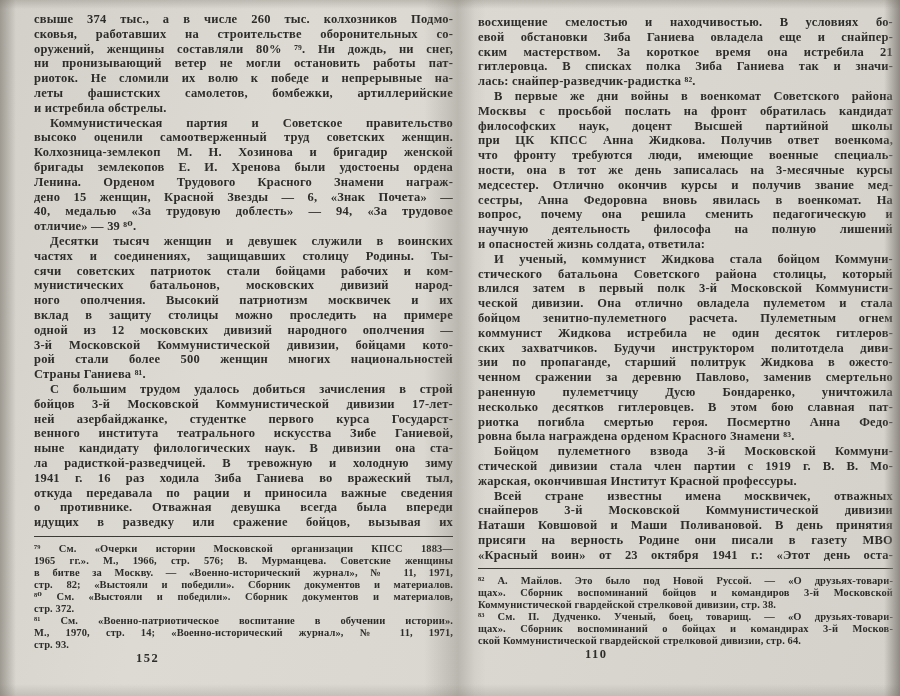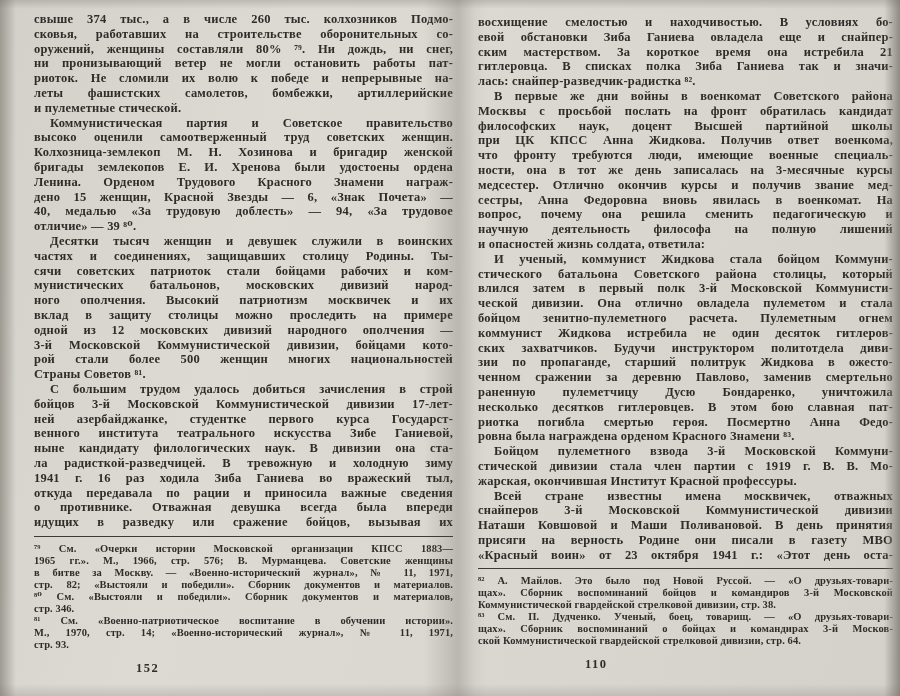--- a/index.html
+++ b/index.html
@@ -33,39 +33,39 @@
 
   .line { text-align:justify; text-align-last:justify; height:14.8px; overflow:hidden; }
   .line.last { text-align-last:left; }
   .para.indent .line:first-child { text-indent:16px; }
 
   .footnote-rule { border:none; border-top:1.5px solid #3c3a35; margin:6px 0 6px 0; width:100%; height:0; }
   .footnotes { font-size:10.5px; line-height:12px; letter-spacing:.1px; }
   .fline { text-align:justify; text-align-last:justify; height:12px; overflow:hidden; }
   .fline.last { text-align-last:left; }
 
-  .page-number { margin-top:10px; font-size:12.5px; letter-spacing:1.5px; }
+  .page-number { font-size:12.5px; letter-spacing:1.5px; }
   .left-content  .page-number { padding-left:102px; }
   .right-content .page-number { padding-left:107px; }
 </style>
 </head>
 <body>
 
 <div class="spread">
 
   <div class="page-content left-content">
     <div class="text-block">
         <div class="para">
           <div class="line">свыше 374 тыс., а в числе 260 тыс. колхозников Подмо-</div>
           <div class="line">сковья, работавших на строительстве оборонительных со-</div>
           <div class="line">оружений, женщины составляли 80% ⁷⁹. Ни дождь, ни снег,</div>
           <div class="line">ни пронизывающий ветер не могли остановить работы пат-</div>
           <div class="line">риоток. Не сломили их волю к победе и непрерывные на-</div>
           <div class="line">леты фашистских самолетов, бомбежки, артиллерийские</div>
-          <div class="line last">и пулеметные стической.</div>
+          <div class="line last">и истребила обстрелы.</div>
         </div>
         <div class="para indent">
           <div class="line">Коммунистическая партия и Советское правительство</div>
           <div class="line">высоко оценили самоотверженный труд советских женщин.</div>
           <div class="line">Колхозница-землекоп М. Н. Хозинова и бригадир женской</div>
           <div class="line">бригады землекопов Е. И. Хренова были удостоены ордена</div>
           <div class="line">Ленина. Орденом Трудового Красного Знамени награж-</div>
           <div class="line">дено 15 женщин, Красной Звезды — 6, «Знак Почета» —</div>
           <div class="line">40, медалью «За трудовую доблесть» — 94, «За трудовое</div>
           <div class="line last">отличие» — 39 ⁸⁰.</div>
@@ -73,21 +73,21 @@
         <div class="para indent">
           <div class="line">Десятки тысяч женщин и девушек служили в воинских</div>
           <div class="line">частях и соединениях, защищавших столицу Родины. Ты-</div>
           <div class="line">сячи советских патриоток стали бойцами рабочих и ком-</div>
           <div class="line">мунистических батальонов, московских дивизий народ-</div>
           <div class="line">ного ополчения. Высокий патриотизм москвичек и их</div>
           <div class="line">вклад в защиту столицы можно проследить на примере</div>
           <div class="line">одной из 12 московских дивизий народного ополчения —</div>
           <div class="line">3-й Московской Коммунистической дивизии, бойцами кото-</div>
           <div class="line">рой стали более 500 женщин многих национальностей</div>
-          <div class="line last">Страны Советов ⁸¹.</div>
+          <div class="line last">Страны Ганиева ⁸¹.</div>
         </div>
         <div class="para indent">
           <div class="line">С большим трудом удалось добиться зачисления в строй</div>
           <div class="line">бойцов 3-й Московской Коммунистической дивизии 17-лет-</div>
           <div class="line">ней азербайджанке, студентке первого курса Государст-</div>
           <div class="line">венного института театрального искусства Зибе Ганиевой,</div>
           <div class="line">ныне кандидату филологических наук. В дивизии она ста-</div>
           <div class="line">ла радисткой-разведчицей. В тревожную и холодную зиму</div>
           <div class="line">1941 г. 16 раз ходила Зиба Ганиева во вражеский тыл,</div>
           <div class="line">откуда передавала по рации и приносила важные сведения</div>
@@ -98,21 +98,21 @@
     <div class="footnote-rule"></div>
     <div class="footnotes">
         <div class="footnote">
           <div class="fline">⁷⁹ См. «Очерки истории Московской организации КПСС 1883—</div>
           <div class="fline">1965 гг.». М., 1966, стр. 576; В. Мурманцева. Советские женщины</div>
           <div class="fline">в битве за Москву. — «Военно-исторический журнал», № 11, 1971,</div>
           <div class="fline">стр. 82; «Выстояли и победили». Сборник документов и материалов.</div>
         </div>
         <div class="footnote">
           <div class="fline">⁸⁰ См. «Выстояли и победили». Сборник документов и материалов,</div>
-          <div class="fline last">стр. 346.</div>
+          <div class="fline last">стр. 372.</div>
         </div>
         <div class="footnote">
           <div class="fline">⁸¹ См. «Военно-патриотическое воспитание в обучении истории».</div>
           <div class="fline">М., 1970, стр. 14; «Военно-исторический журнал», № 11, 1971,</div>
           <div class="fline last">стр. 93.</div>
         </div>
       </div>
     <div class="page-number">152</div>
   </div>
 

